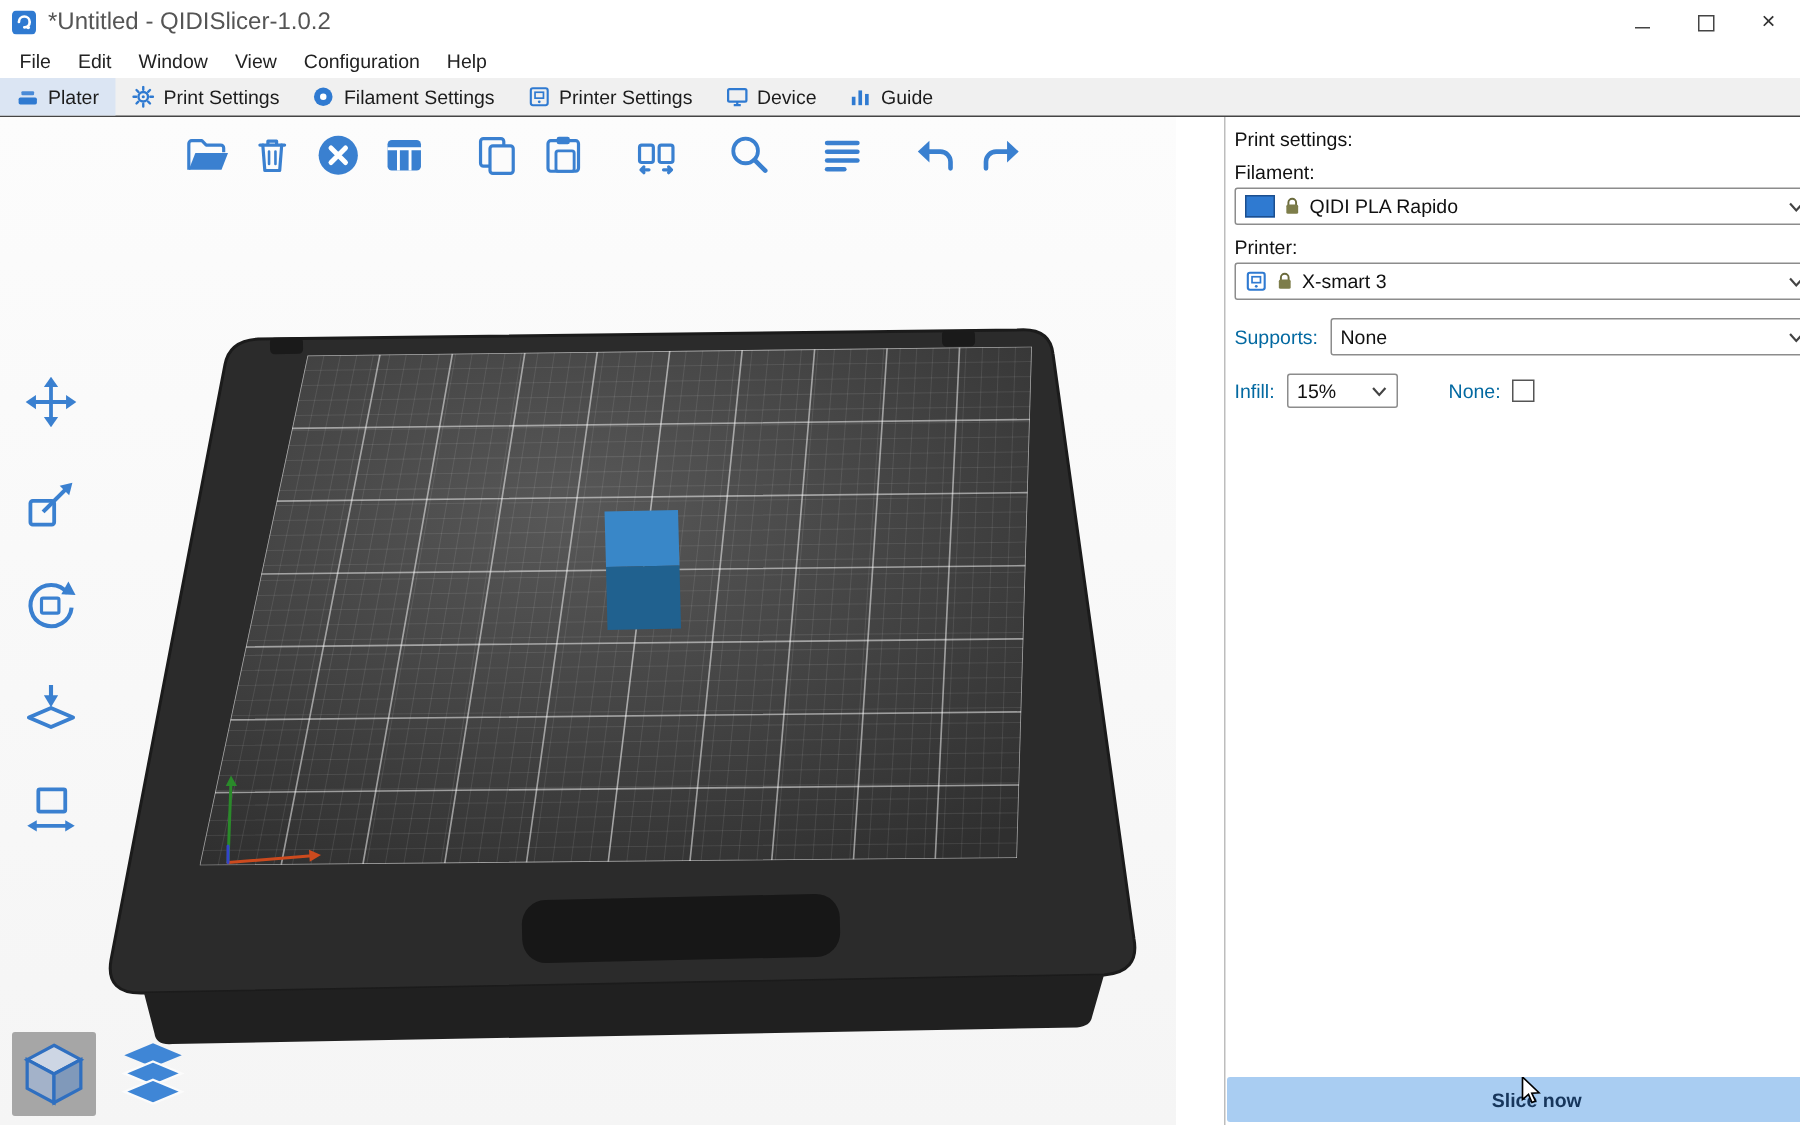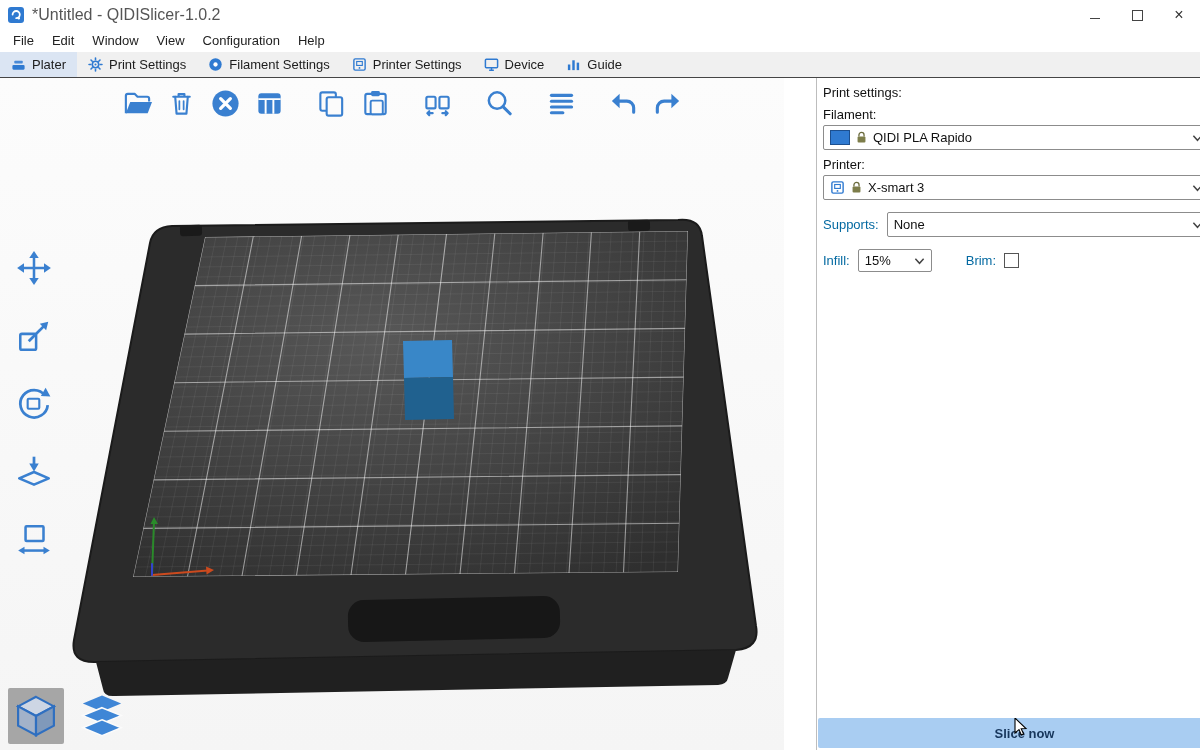--- a/index.html
+++ b/index.html
@@ -468,21 +468,21 @@
   </div>
 
   <div class="inline-row">
     <span class="lbl">Infill:</span>
     <div class="combo small">
       <span class="val">15%</span>
       <svg class="chev">
           <use href="#i-chevron"></use>
         </svg>
     </div>
-    <span class="lbl brim-lbl">Brim:</span>
+    <span class="lbl brim-lbl">None:</span>
     <span class="checkbox"></span>
   </div>
 
   <div class="slice-btn">Slice now</div>
 </div>
 
 <svg class="cursor" viewBox="0 0 14 20">
   <polygon points="1,0 1,15 5,11.6 7.3,17 9.6,16 7.2,10.8 12,10.5" fill="#fff" stroke="#000" stroke-width="1.1"></polygon>
 </svg>
 

